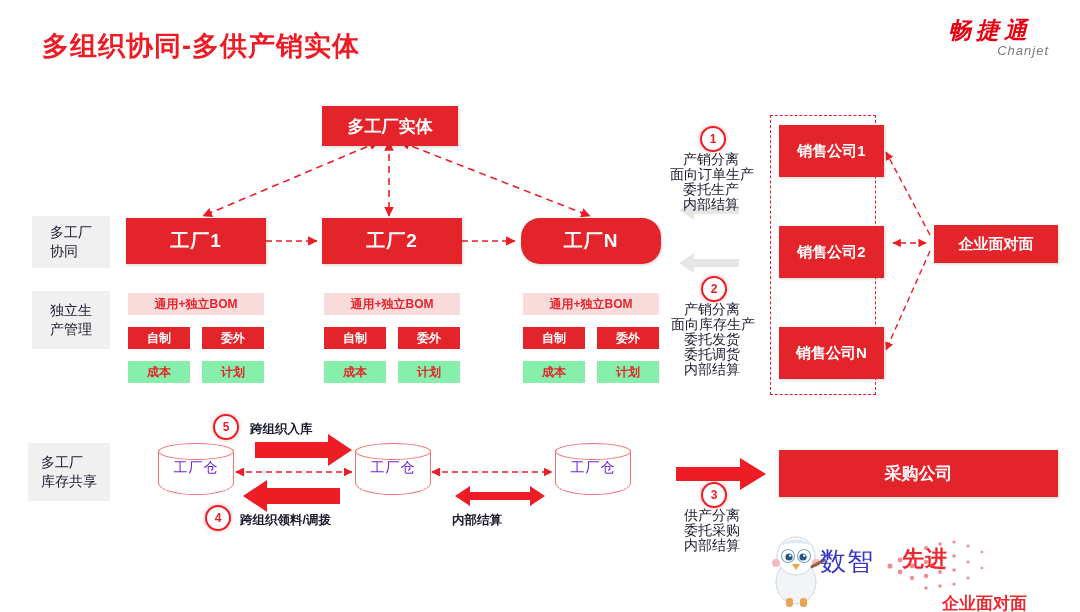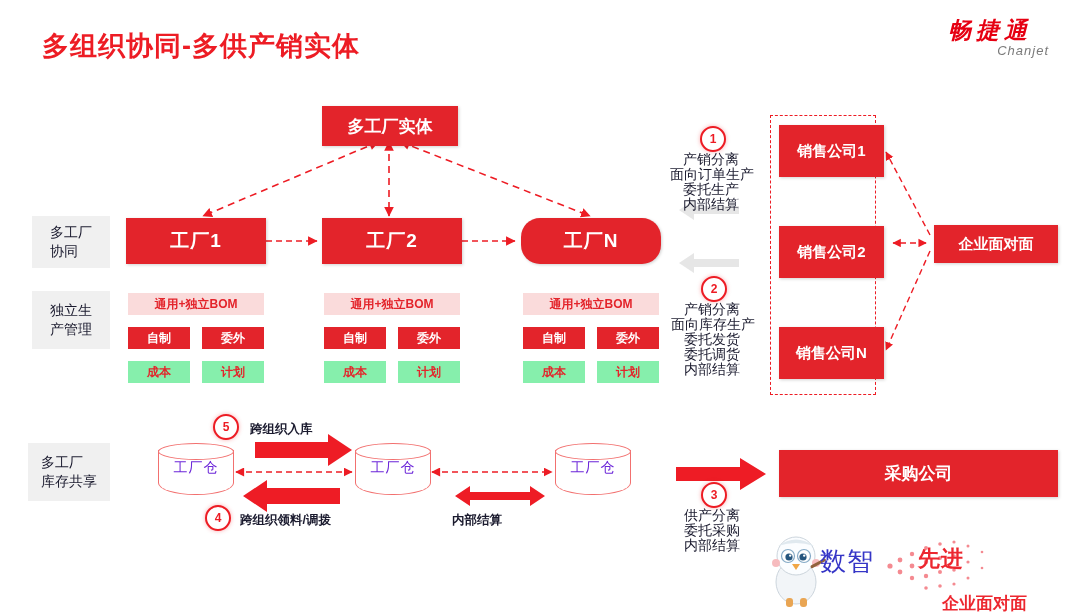--- a/index.html
+++ b/index.html
@@ -61,21 +61,21 @@
             border:1.6px solid #f2706f;border-radius:50%;background:#fff;}
   .cyl .txt{position:absolute;left:0;top:16px;width:76px;text-align:center;
             font-size:14px;color:#6d28d9;font-weight:normal;letter-spacing:1px;}
 
   
   .wm{position:absolute;left:762px;top:524px;width:318px;height:88px;opacity:.95;}
   .wm-gray{position:absolute;left:18px;top:22px;font-size:34px;color:#d8d8d8;
            font-weight:bold;letter-spacing:2px;white-space:nowrap;}
   .wm-b1{position:absolute;left:58px;top:20px;font-size:26px;font-weight:normal;
          color:#2b2bc4;letter-spacing:1px;}
-  .wm-b2{position:absolute;left:116px;top:20px;font-size:22px;font-weight:bold;
+  .wm-b2{position:absolute;left:100px;top:20px;font-size:22px;font-weight:bold;
          color:#ec1c24;letter-spacing:1px;padding-left:40px;}
   .wm-b3{position:absolute;left:180px;top:24px;font-size:17px;font-weight:bold;
          color:#ec1c24;letter-spacing:0px;white-space:nowrap;margin-top:44px;}
   .wm-dots{position:absolute;left:120px;top:8px;width:130px;height:70px;opacity:.8;}
   .bird{position:absolute;left:0px;top:6px;width:70px;height:80px;}
 </style>
 </head>
 <body>
 
 <div class="canvas">

